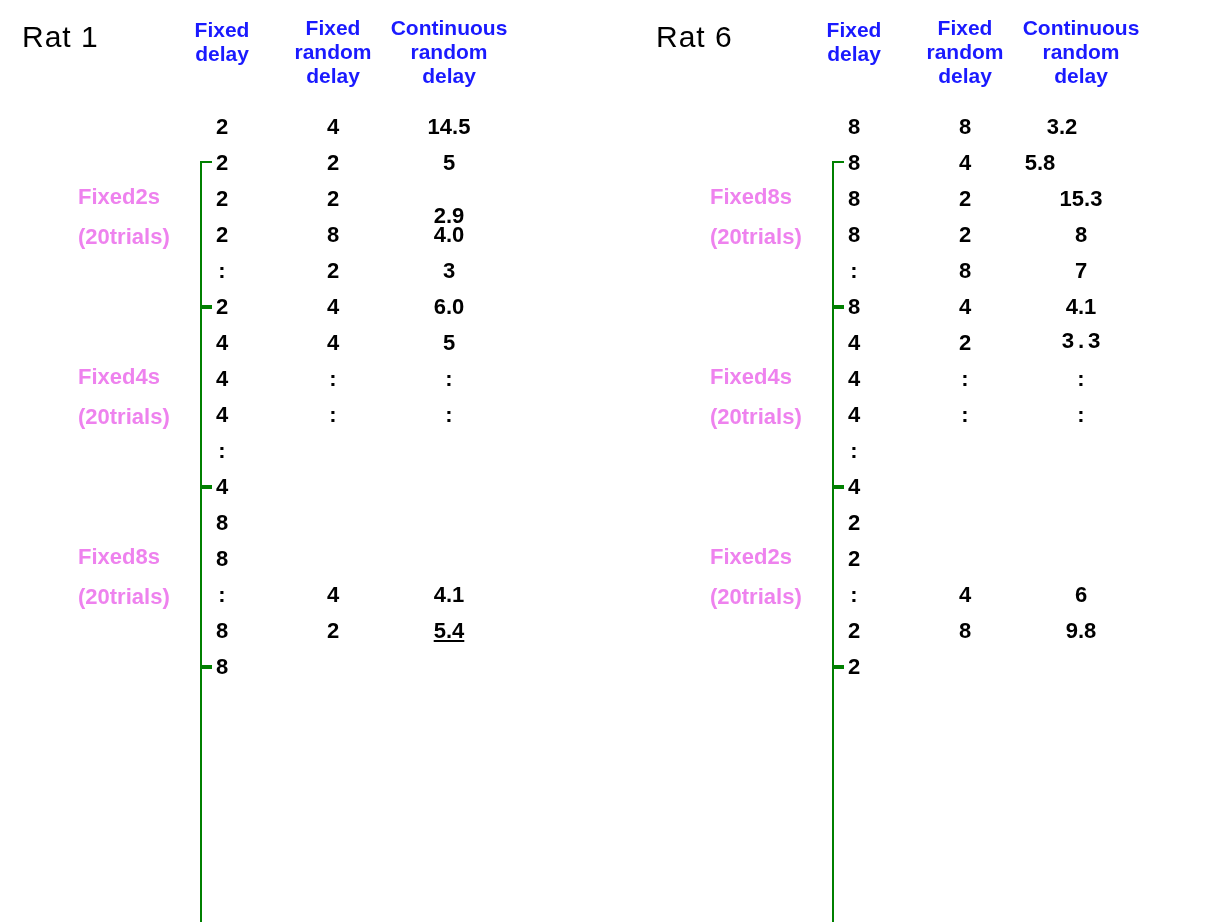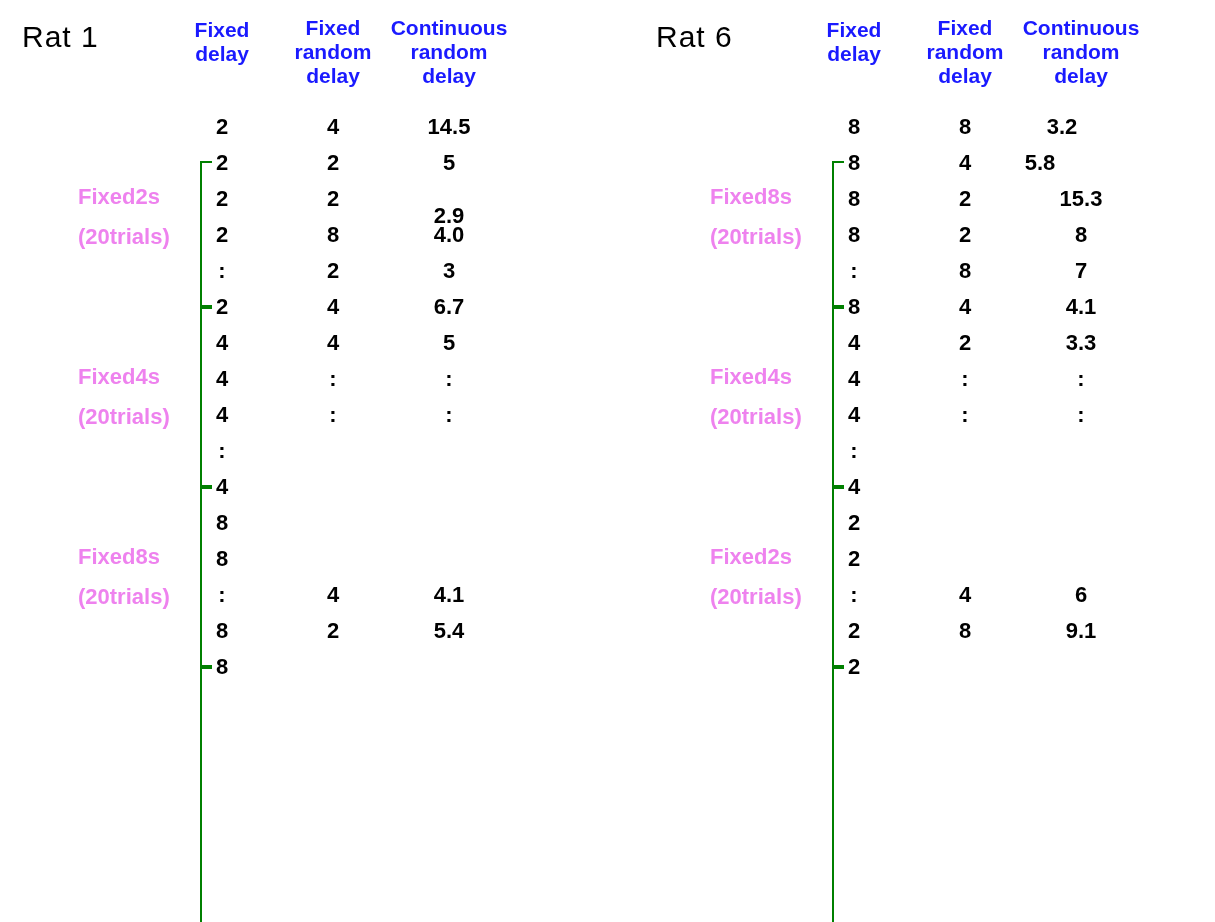--- a/index.html
+++ b/index.html
@@ -85,26 +85,26 @@
     <div class="abs val" style="left: 333px; top: 331px; transform: translateX(-50%);">4</div>
     <div class="abs val" style="left: 333px; top: 367px; transform: translateX(-50%);">:</div>
     <div class="abs val" style="left: 333px; top: 403px; transform: translateX(-50%);">:</div>
     <div class="abs val" style="left: 333px; top: 583px; transform: translateX(-50%);">4</div>
     <div class="abs val" style="left: 333px; top: 619px; transform: translateX(-50%);">2</div>
     <div class="abs val" style="left: 449px; top: 115px; transform: translateX(-50%);">14.5</div>
     <div class="abs val" style="left: 449px; top: 151px; transform: translateX(-50%);">5</div>
     <div class="abs val" style="left: 449px; top: 204px; transform: translateX(-50%);">2.9</div>
     <div class="abs val" style="left: 449px; top: 223px; transform: translateX(-50%);">4.0</div>
     <div class="abs val" style="left: 449px; top: 259px; transform: translateX(-50%);">3</div>
-    <div class="abs val" style="left: 449px; top: 295px; transform: translateX(-50%);">6.7</div>
+    <div class="abs val" style="left: 449px; top: 295px; transform: translateX(-50%);">6.0</div>
     <div class="abs val" style="left: 449px; top: 331px; transform: translateX(-50%);">5</div>
     <div class="abs val" style="left: 449px; top: 367px; transform: translateX(-50%);">:</div>
     <div class="abs val" style="left: 449px; top: 403px; transform: translateX(-50%);">:</div>
     <div class="abs val" style="left: 449px; top: 583px; transform: translateX(-50%);">4.1</div>
-    <div class="abs val" style="left: 449px; top: 619px; transform: translateX(-50%);">5.4</div>
+    <div class="abs val" style="left: 449px; top: 619px; transform: translateX(-50%); text-decoration: underline;">5.4</div>
     <div class="abs block-label" style="left: 78px; top: 185px;">Fixed2s</div>
     <div class="abs block-label" style="left: 78px; top: 225px;">(20trials)</div>
     <div class="abs block-label" style="left: 78px; top: 365px;">Fixed4s</div>
     <div class="abs block-label" style="left: 78px; top: 405px;">(20trials)</div>
     <div class="abs block-label" style="left: 78px; top: 545px;">Fixed8s</div>
     <div class="abs block-label" style="left: 78px; top: 585px;">(20trials)</div>
     <div class="bracket" style="left: 200px; top: 161px; height: 144px; width: 10px;"></div>
     <div class="bracket" style="left: 200px; top: 305px; height: 180px; width: 10px;"></div>
     <div class="bracket" style="left: 200px; top: 485px; height: 180px; width: 10px;"></div>
     <div class="bracket" style="left: 200px; top: 665px; height: 295.2px; width: 10px;"></div>
@@ -143,25 +143,25 @@
     <div class="abs val" style="left: 965px; top: 367px; transform: translateX(-50%);">:</div>
     <div class="abs val" style="left: 965px; top: 403px; transform: translateX(-50%);">:</div>
     <div class="abs val" style="left: 965px; top: 583px; transform: translateX(-50%);">4</div>
     <div class="abs val" style="left: 965px; top: 619px; transform: translateX(-50%);">8</div>
     <div class="abs val" style="left: 1062px; top: 115px; transform: translateX(-50%);">3.2</div>
     <div class="abs val" style="left: 1040px; top: 151px; transform: translateX(-50%);">5.8</div>
     <div class="abs val" style="left: 1081px; top: 187px; transform: translateX(-50%);">15.3</div>
     <div class="abs val" style="left: 1081px; top: 223px; transform: translateX(-50%);">8</div>
     <div class="abs val" style="left: 1081px; top: 259px; transform: translateX(-50%);">7</div>
     <div class="abs val" style="left: 1081px; top: 295px; transform: translateX(-50%);">4.1</div>
-    <div class="abs val" style="left: 1081px; top: 331px; transform: translateX(-50%);">3.3</div>
+    <div class="abs val" style="left: 1081px; top: 331px; transform: translateX(-50%); font-family: Liberation Mono, monospace;">3.3</div>
     <div class="abs val" style="left: 1081px; top: 367px; transform: translateX(-50%);">:</div>
     <div class="abs val" style="left: 1081px; top: 403px; transform: translateX(-50%);">:</div>
     <div class="abs val" style="left: 1081px; top: 583px; transform: translateX(-50%);">6</div>
-    <div class="abs val" style="left: 1081px; top: 619px; transform: translateX(-50%);">9.1</div>
+    <div class="abs val" style="left: 1081px; top: 619px; transform: translateX(-50%);">9.8</div>
     <div class="abs block-label" style="left: 710px; top: 185px;">Fixed8s</div>
     <div class="abs block-label" style="left: 710px; top: 225px;">(20trials)</div>
     <div class="abs block-label" style="left: 710px; top: 365px;">Fixed4s</div>
     <div class="abs block-label" style="left: 710px; top: 405px;">(20trials)</div>
     <div class="abs block-label" style="left: 710px; top: 545px;">Fixed2s</div>
     <div class="abs block-label" style="left: 710px; top: 585px;">(20trials)</div>
     <div class="bracket" style="left: 832px; top: 161px; height: 144px; width: 10px;"></div>
     <div class="bracket" style="left: 832px; top: 305px; height: 180px; width: 10px;"></div>
     <div class="bracket" style="left: 832px; top: 485px; height: 180px; width: 10px;"></div>
     <div class="bracket" style="left: 832px; top: 665px; height: 295.2px; width: 10px;"></div>

